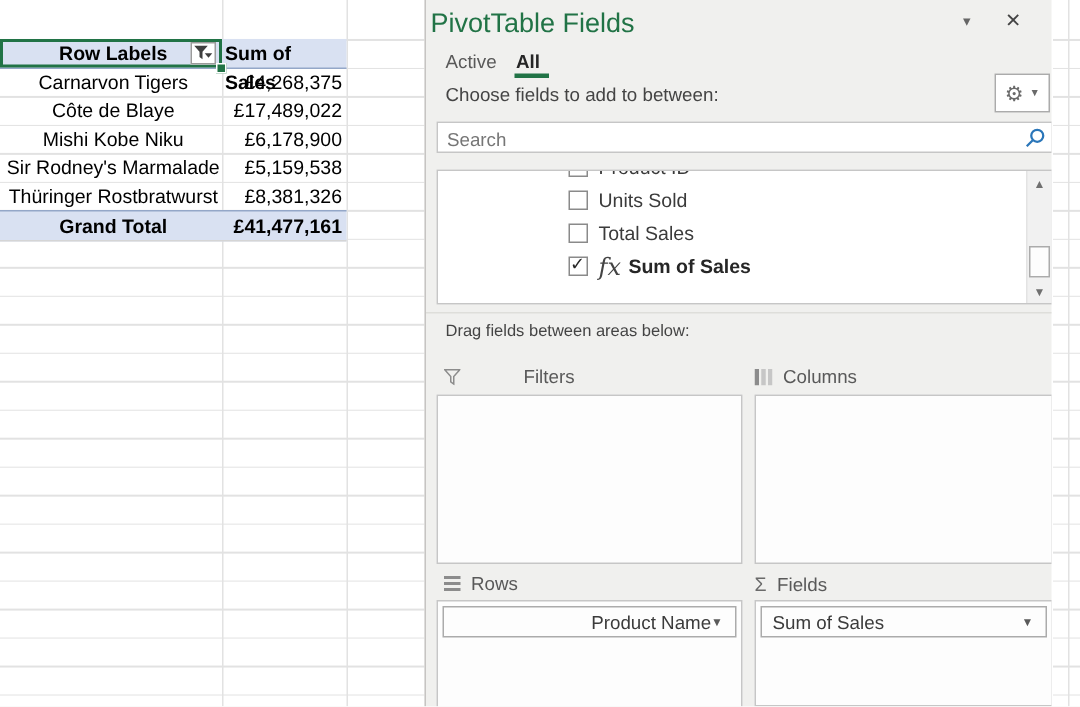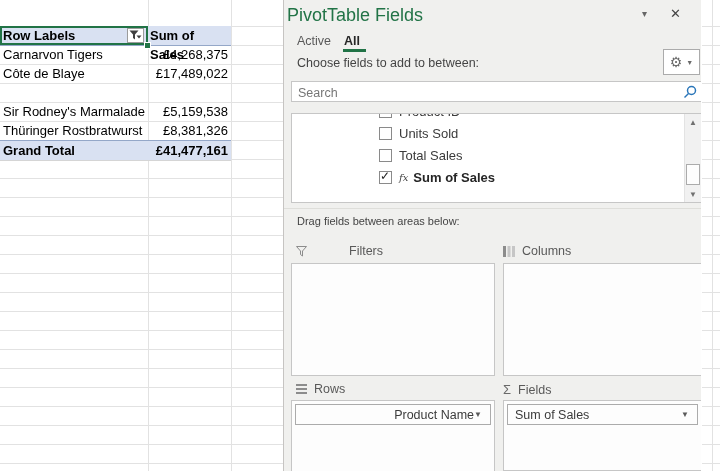--- a/index.html
+++ b/index.html
@@ -6,21 +6,21 @@
   body{font-family:"Liberation Sans",sans-serif;background:#fff;}
   #root{position:relative;width:720px;height:471px;overflow:hidden;background:#fff;}
   .abs{position:absolute;}
 
   
   .grid{background-image:repeating-linear-gradient(to bottom,transparent 0px,transparent 18px,#e2e2e2 18px,#e2e2e2 19px);background-position:0 8px;}
   .vline{width:1px;background:#e2e2e2;top:0;height:471px;}
 
   
   .trow{position:absolute;left:0;width:231px;height:19px;font-size:13px;color:#000;}
-  .cellA{position:absolute;left:0;top:0;width:148px;height:19px;line-height:19px;padding-left:3px;box-sizing:border-box;white-space:nowrap;overflow:hidden;}
+  .cellA{position:absolute;left:0;top:0;width:148px;height:19px;line-height:19px;padding-left:3px;box-sizing:border-box;white-space:nowrap;overflow:hidden;text-align:center;}
   .cellB{position:absolute;left:148px;top:0;width:83px;height:19px;line-height:19px;text-align:right;padding-right:3px;box-sizing:border-box;}
   .thead{background:#d9e1f2;border-bottom:1px solid #94a7c8;font-weight:bold;}
   .ttotal{background:#d9e1f2;border-top:1px solid #94a7c8;border-bottom:1px solid #d5d5d5;font-weight:bold;}
   .sel-border{left:0;top:26px;width:148px;height:19px;border:2px solid #217346;box-sizing:border-box;pointer-events:none;}
   .sel-handle{left:144px;top:42px;width:5px;height:5px;background:#217346;border:1px solid #fff;}
   .filter-btn{left:127px;top:28px;width:17px;height:15px;background:#fff;border:1px solid #9b9b9b;box-sizing:border-box;display:flex;align-items:center;justify-content:center;}
 
   
   .pane{left:283px;top:0;width:418px;height:471px;background:#f0f0ee;border-left:1px solid #c6c4c2;box-sizing:border-box;overflow:hidden;}
   .pane-title{left:3px;top:5px;font-size:18px;color:#217346;white-space:nowrap;text-align:center;}
@@ -37,21 +37,21 @@
   .search-box{left:7px;top:81px;width:411px;height:21px;background:#fff;border:1px solid #c6c6c6;box-sizing:border-box;}
   .search-box input{position:absolute;left:4px;top:1px;width:380px;height:17px;border:none;outline:none;font-size:12.5px;color:#444;font-family:"Liberation Sans",sans-serif;background:transparent;}
   .search-box input::placeholder{color:#767676;opacity:1;}
   .search-icon{position:absolute;right:4px;top:3px;}
 
   .field-list{left:7px;top:113px;width:411px;height:90px;background:#fff;border:1px solid #c6c6c6;box-sizing:border-box;overflow:hidden;}
   .fl-items{position:absolute;left:0;top:-14px;width:392px;padding-left:48px;}
   .fl-item{height:22px;display:flex;align-items:center;padding-left:39px;font-size:13px;color:#3b3b3b;}
   .fl-item .cb{width:13px;height:13px;border:1px solid #8a8a8a;background:#fff;box-sizing:border-box;margin-right:7px;flex:0 0 auto;position:relative;}
   .fl-item .cb .chk{position:absolute;left:0px;top:-3px;font-size:12px;color:#262626;}
-  .fx{font-family:"DejaVu Serif",serif;font-style:italic;font-size:10px;color:#444;margin-right:5px;}
+  .fx{font-family:"DejaVu Serif",serif;font-style:italic;font-size:16px;color:#444;margin-right:5px;}
   .fl-item.measure .lbl{font-weight:bold;color:#262626;}
 
   .scrollbar{position:absolute;right:0;top:0;width:17px;height:88px;background:#f1f1f1;border-left:1px solid #e3e3e3;box-sizing:border-box;}
   .sb-btn{position:absolute;left:0;width:16px;height:16px;display:flex;align-items:center;justify-content:center;font-size:8px;color:#707070;}
   .sb-thumb{position:absolute;left:1px;top:50px;width:14px;height:21px;background:#fdfdfd;border:1px solid #ababab;box-sizing:border-box;}
 
   .pane-divider{left:0;top:208px;width:418px;height:1px;background:#dededa;}
   .drag-label{left:13px;top:215px;font-size:11px;color:#444;}
 
   .area-hdr{font-size:12.5px;color:#595959;display:flex;align-items:center;gap:7px;}
@@ -78,20 +78,24 @@
     <div class="cellB" style="text-align:left;padding-left:2px;">Sum of Sales</div>
   </div>
 
   <div class="trow abs" style="top:45px;">
     <div class="cellA">Carnarvon Tigers</div>
     <div class="cellB">£4,268,375</div>
   </div>
   <div class="trow abs" style="top:64px;">
     <div class="cellA">Côte de Blaye</div>
     <div class="cellB">£17,489,022</div>
+  </div>
+  <div class="trow abs" style="top:83px;">
+    <div class="cellA">Mishi Kobe Niku</div>
+    <div class="cellB">£6,178,900</div>
   </div>
   <div class="trow abs" style="top:102px;">
     <div class="cellA">Sir Rodney's Marmalade</div>
     <div class="cellB">£5,159,538</div>
   </div>
   <div class="trow abs" style="top:121px;">
     <div class="cellA">Thüringer Rostbratwurst</div>
     <div class="cellB">£8,381,326</div>
   </div>
 

